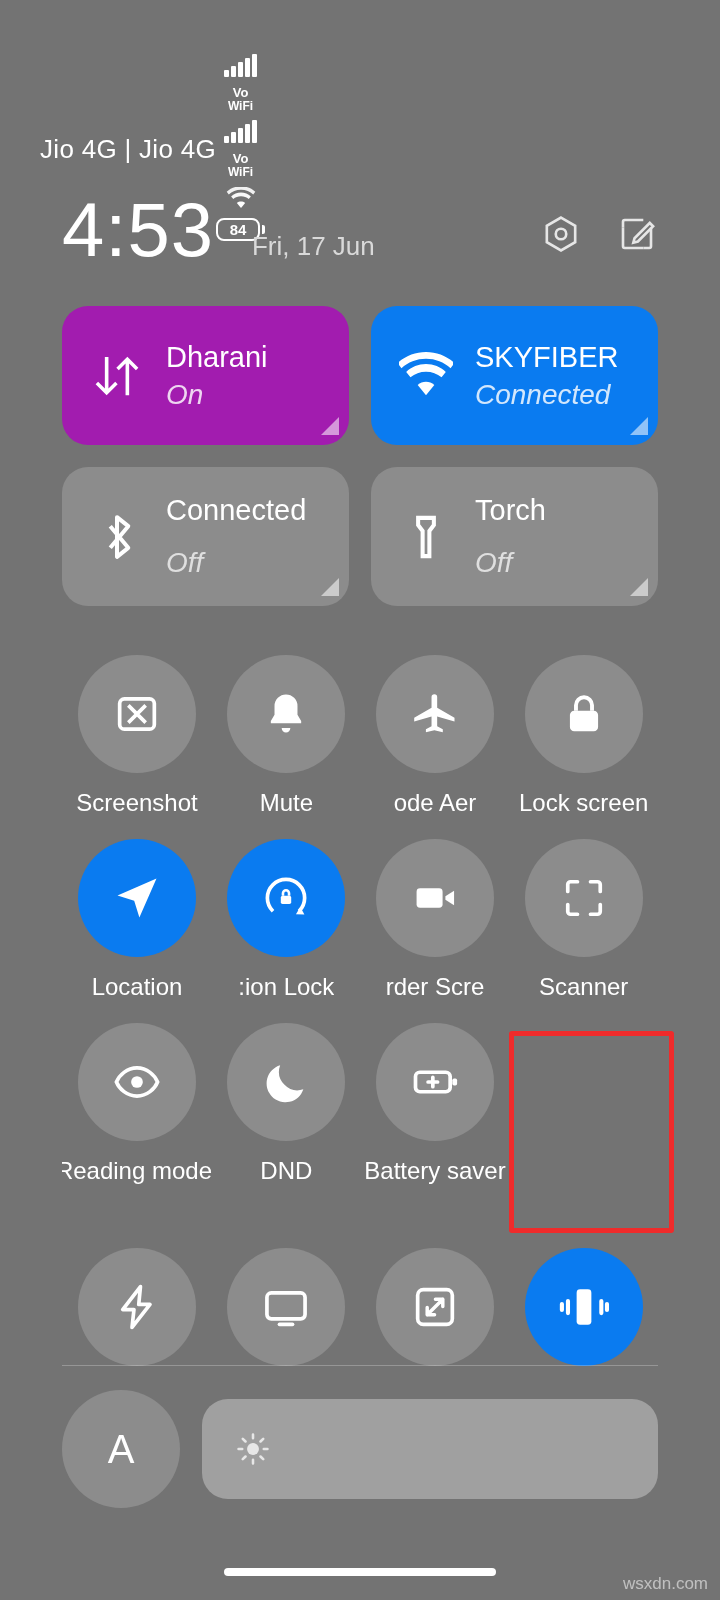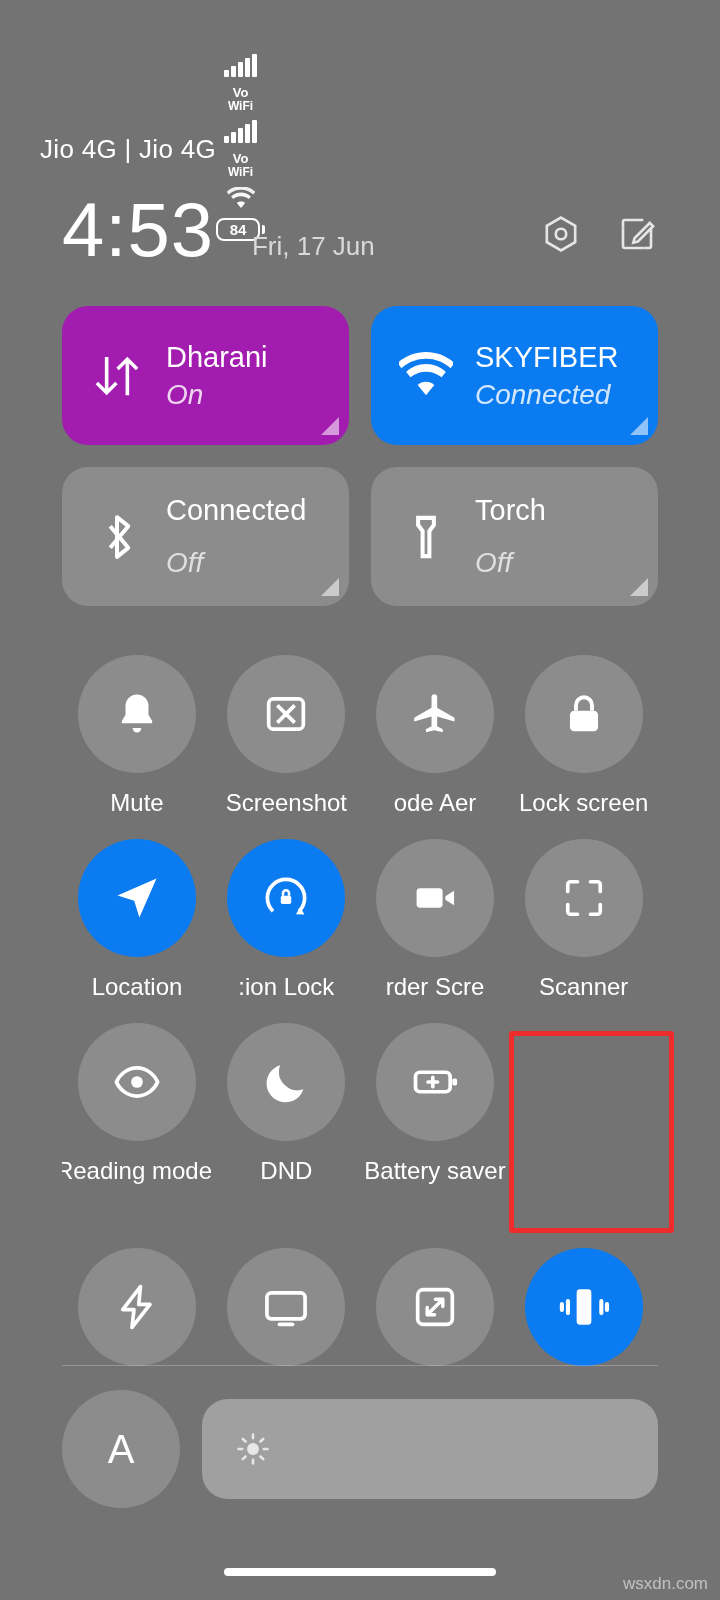--- a/index.html
+++ b/index.html
@@ -260,34 +260,34 @@
       </div>
       <span class="corner"></span>
     </div>
   </div>
 
   <div class="grid">
 
     <div class="cell">
       <div class="circ">
         <svg class="cicon" viewBox="0 0 24 24">
-          <path fill="#fff" d="M12 3a5.3 5.3 0 00-5.3 5.3v4L5 15.2v1.1h14v-1.1l-1.7-2.9v-4A5.3 5.3 0 0012 3zm0 17.5a2 2 0 002-2h-4a2 2 0 002 2z"></path>
-        </svg>
-      </div>
-      <div class="clabel">Mute</div>
-    </div>
-
-    <div class="cell">
-      <div class="circ">
-        <svg class="cicon" viewBox="0 0 24 24">
           <rect x="4" y="5" width="16" height="14" rx="2.2" fill="none" stroke="#fff" stroke-width="1.7"></rect>
           <path d="M8 8l8 8M16 8l-8 8" stroke="#fff" stroke-width="1.7" fill="none"></path>
         </svg>
       </div>
       <div class="clabel">Screenshot</div>
+    </div>
+
+    <div class="cell">
+      <div class="circ">
+        <svg class="cicon" viewBox="0 0 24 24">
+          <path fill="#fff" d="M12 3a5.3 5.3 0 00-5.3 5.3v4L5 15.2v1.1h14v-1.1l-1.7-2.9v-4A5.3 5.3 0 0012 3zm0 17.5a2 2 0 002-2h-4a2 2 0 002 2z"></path>
+        </svg>
+      </div>
+      <div class="clabel">Mute</div>
     </div>
 
     <div class="cell">
       <div class="circ">
         <svg class="cicon" viewBox="0 0 24 24">
           <path fill="#fff" d="M21 15.5v-1.8l-8-4.6V4.2a1.3 1.3 0 10-2.6 0v4.9l-8 4.6v1.8l8-2.4v4.6L7.8 19v1.4l3.9-.9 3.9.9V19l-2.6-1.3v-4.6z"></path>
         </svg>
       </div>
       <div class="clabel">ode     Aer</div>
     </div>

